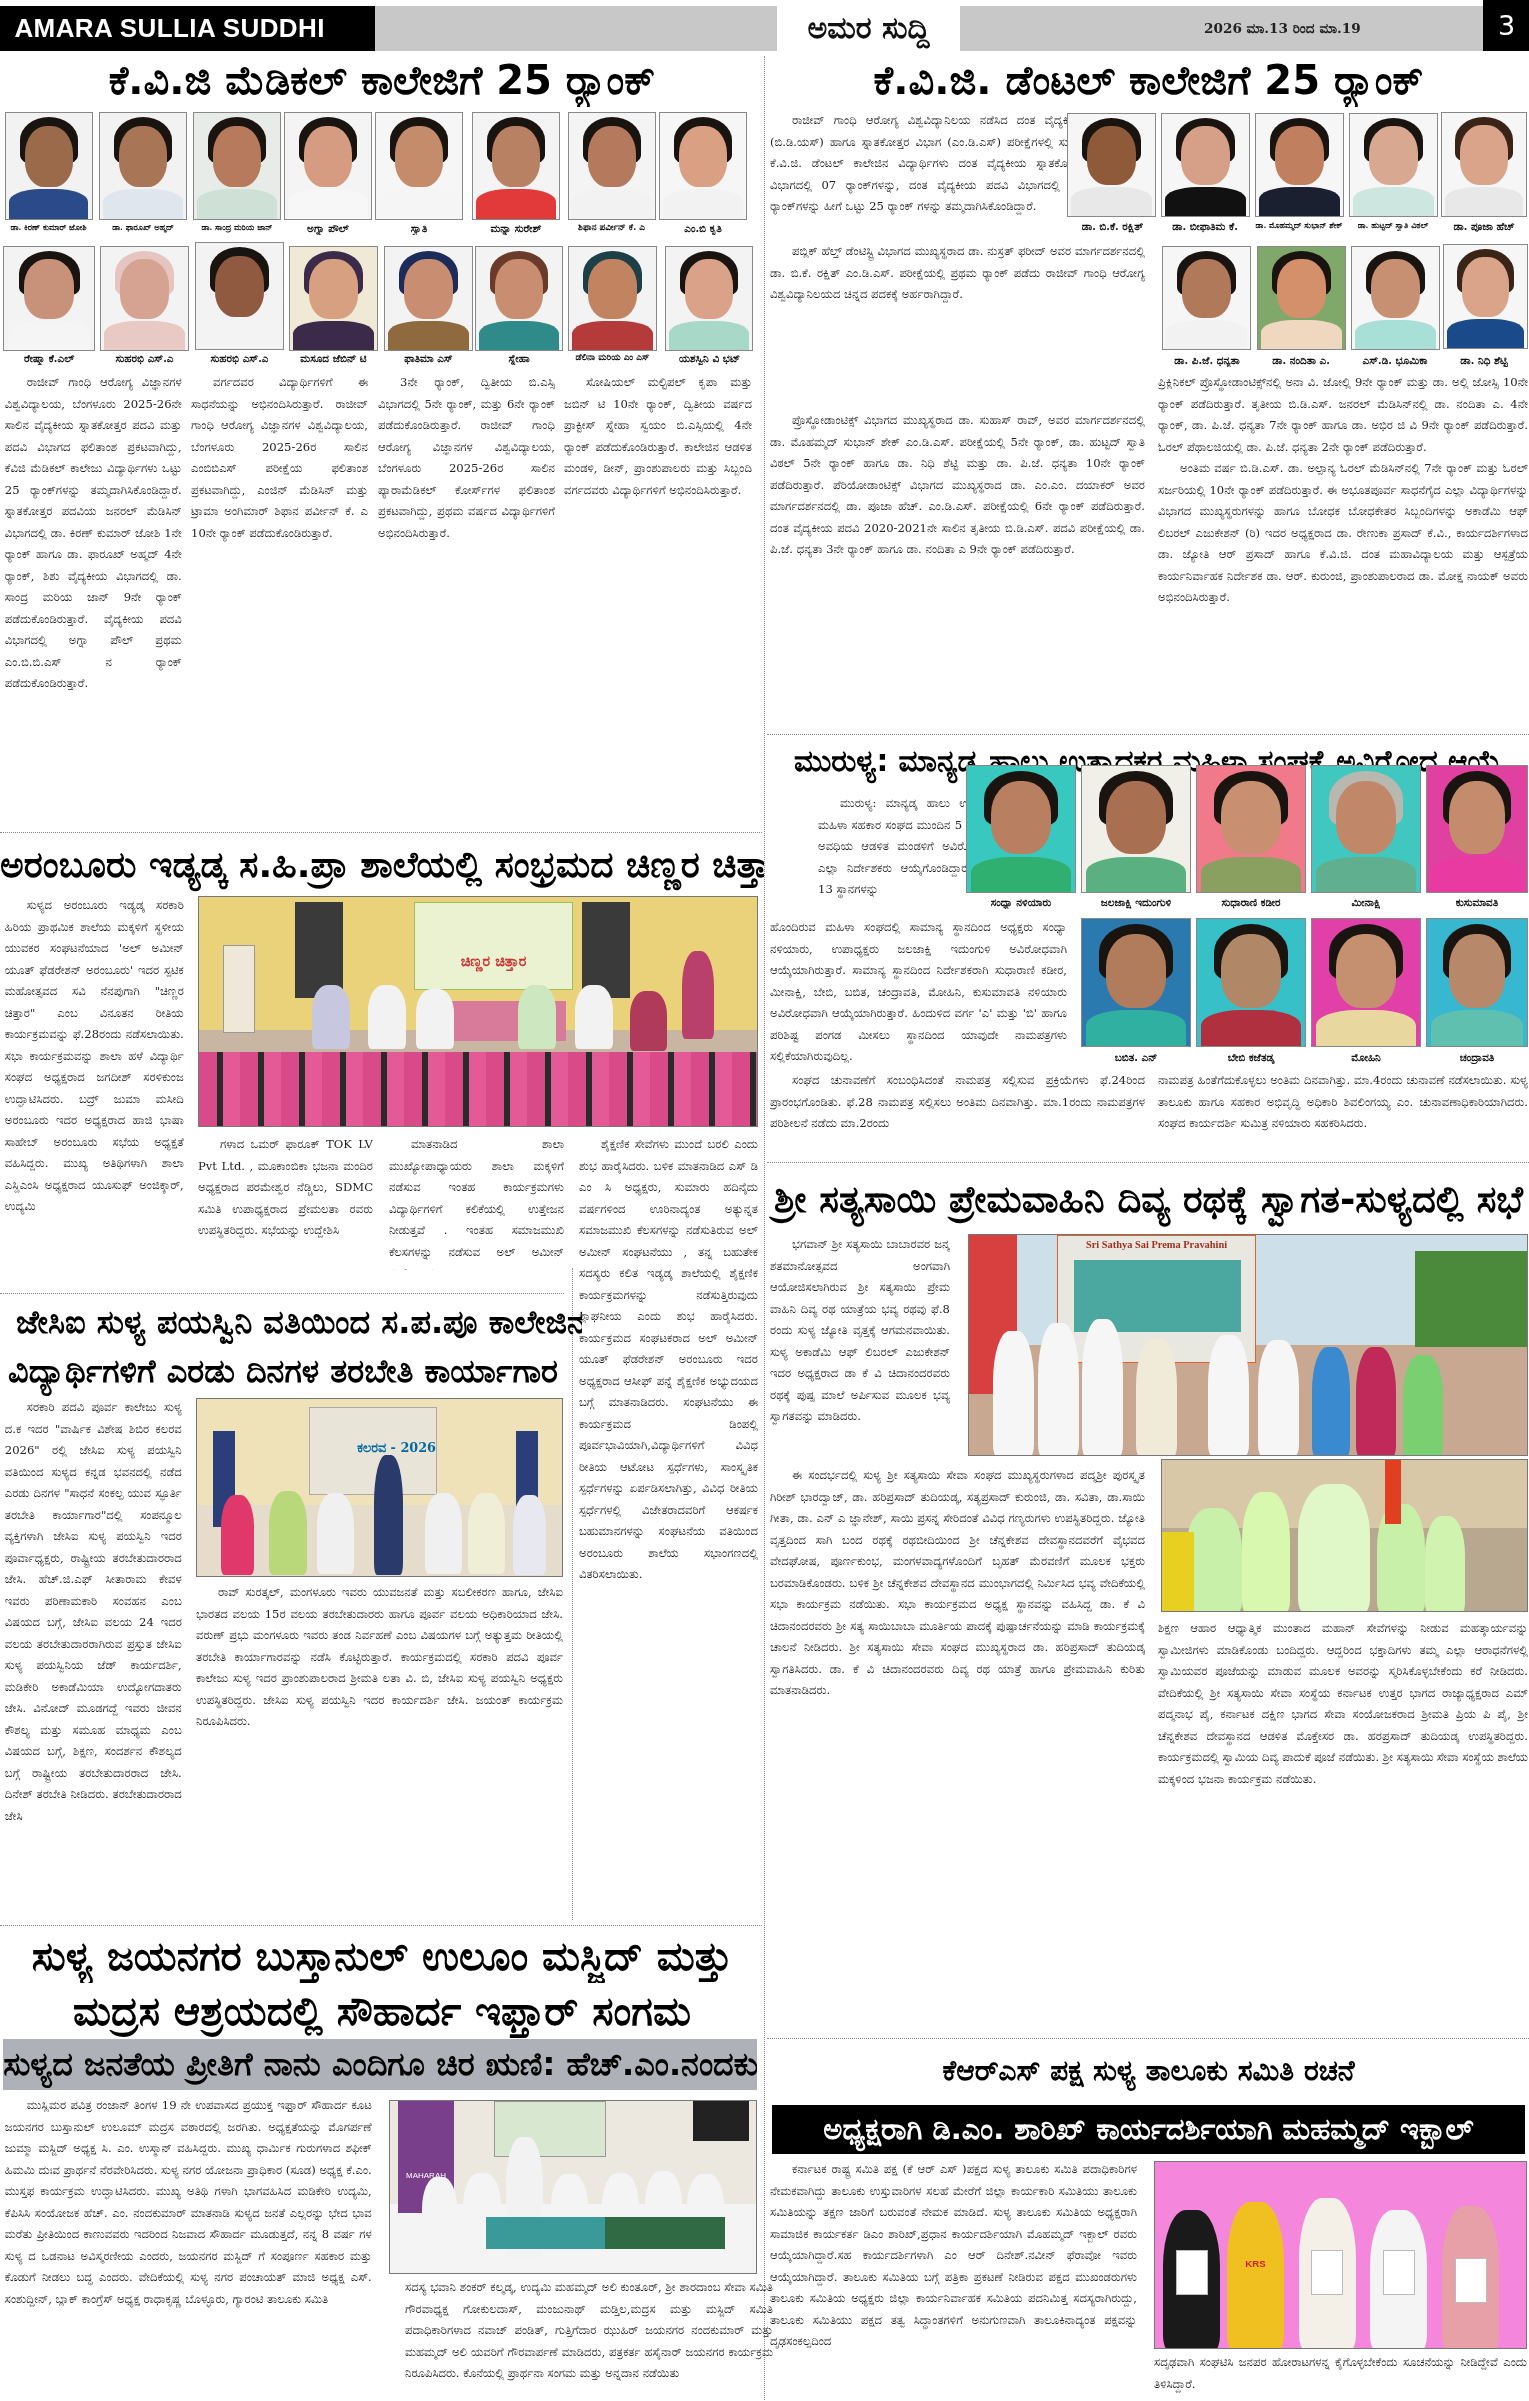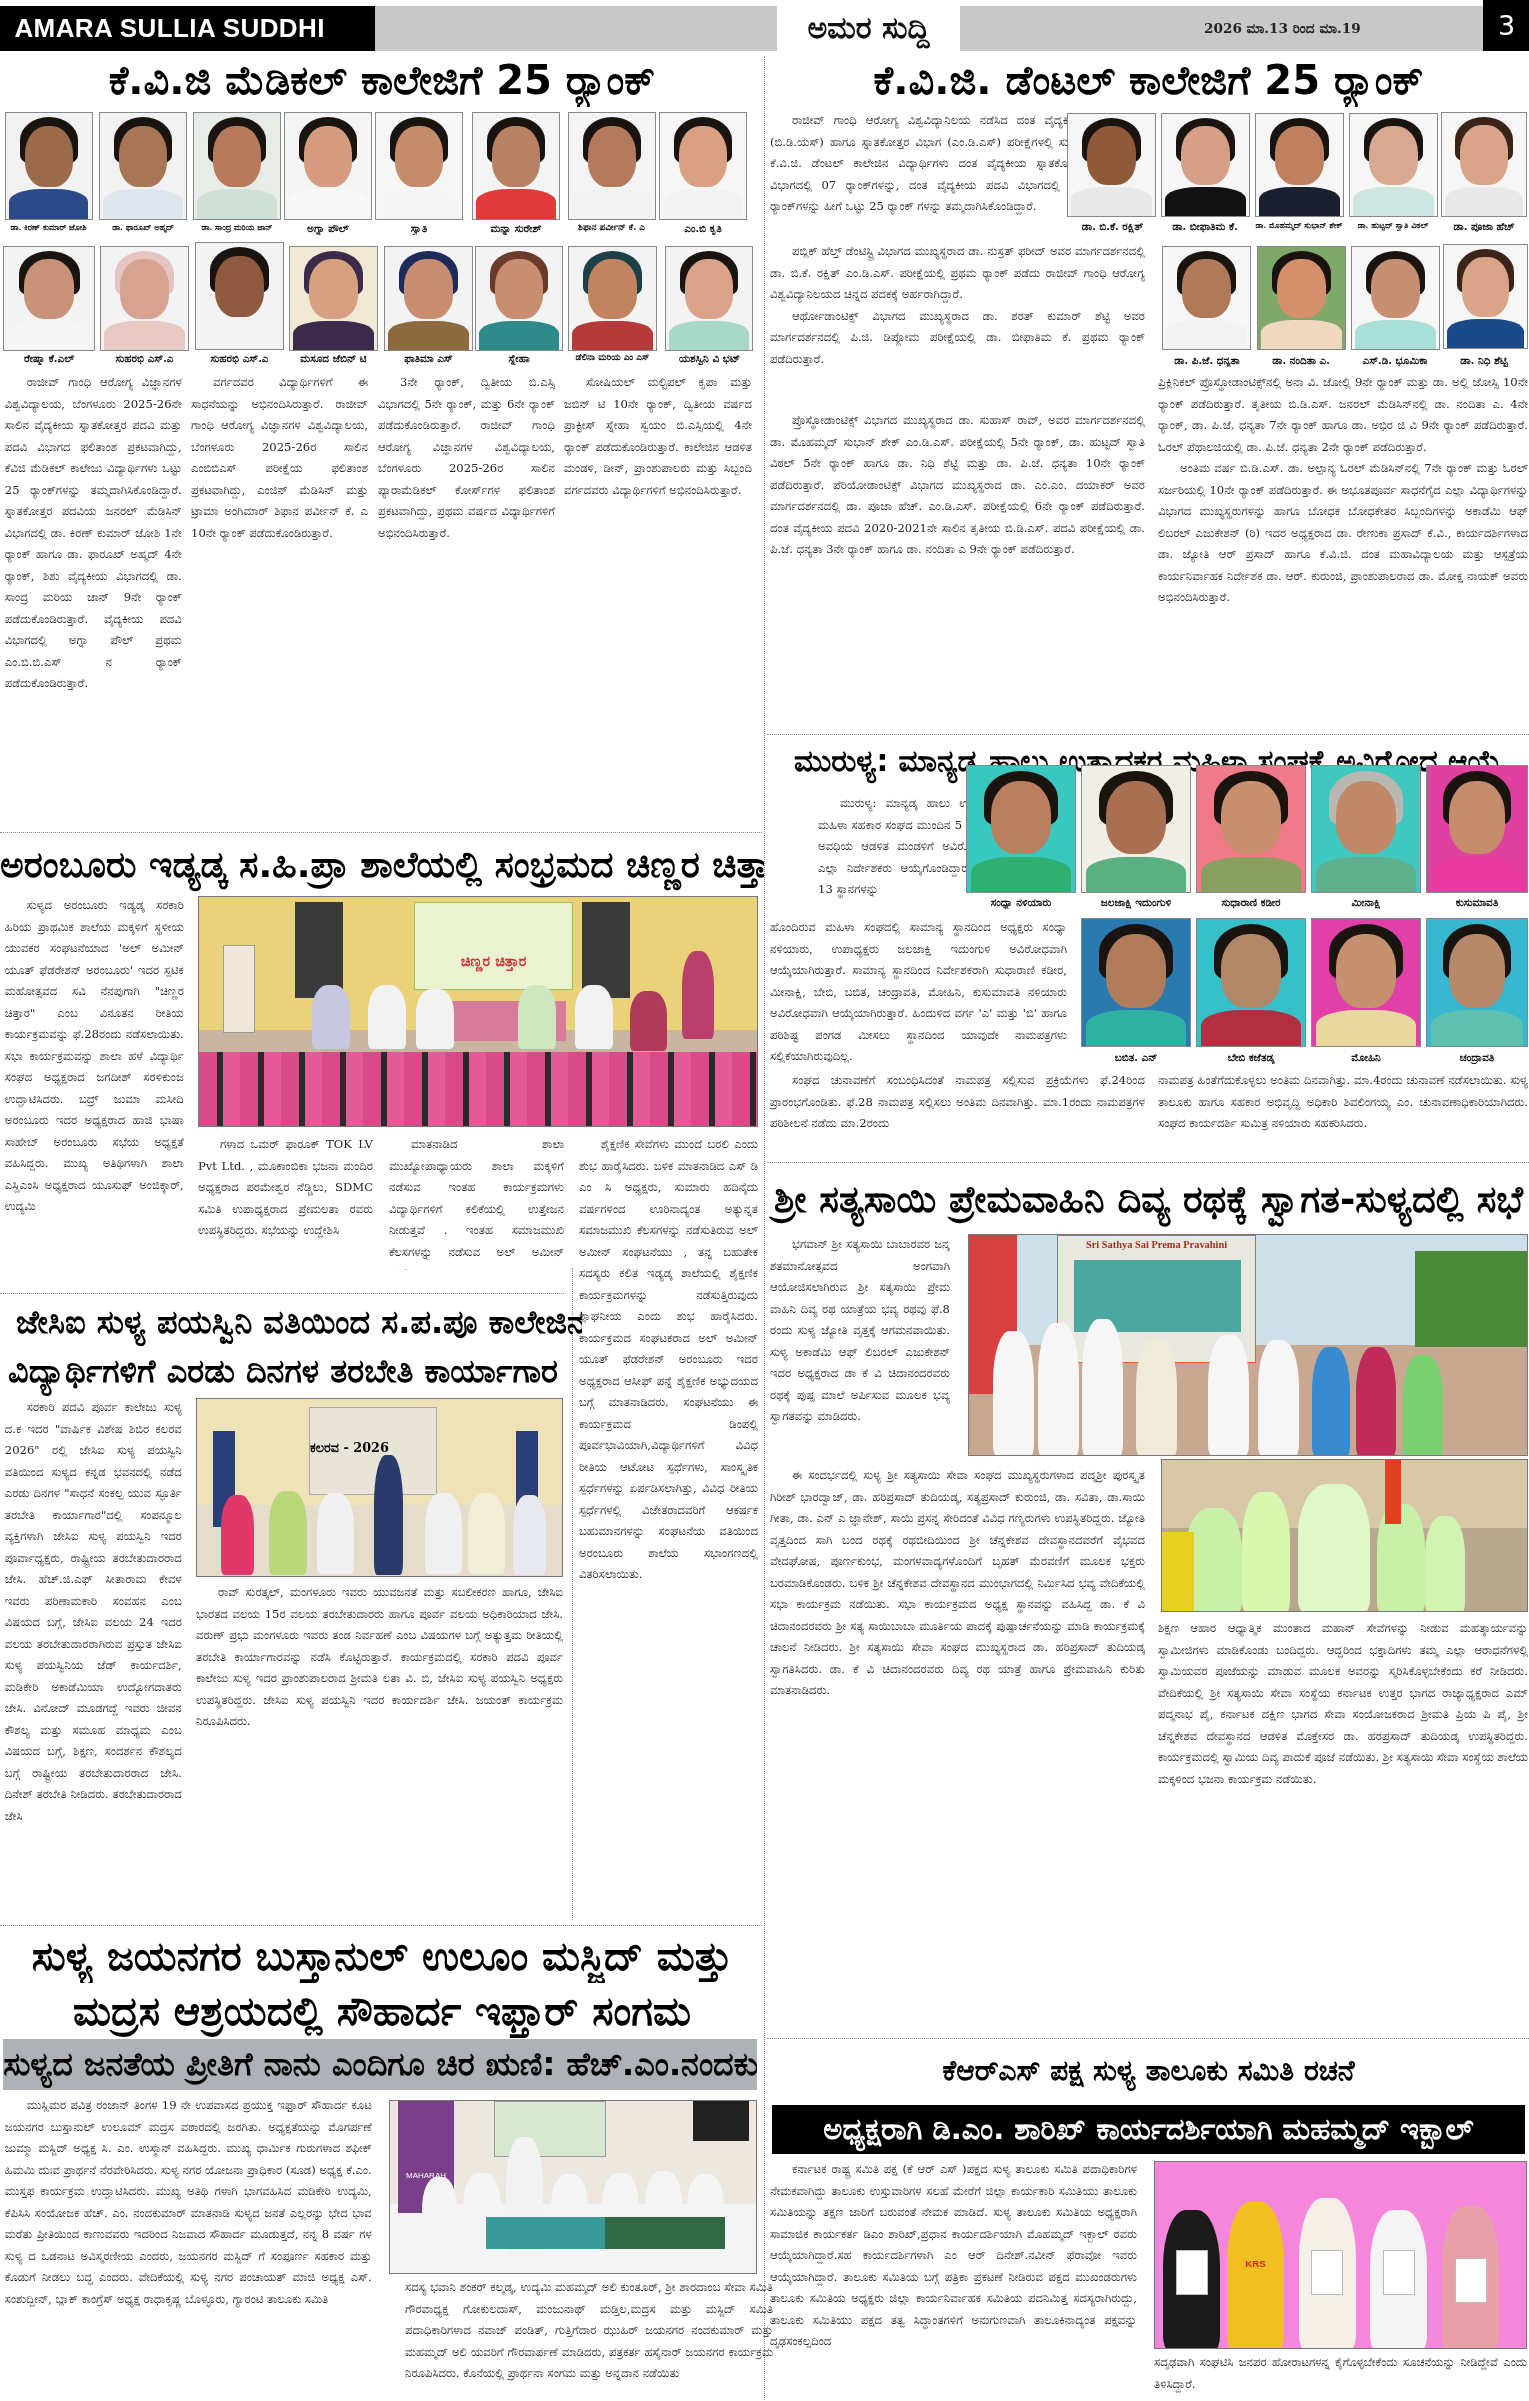--- a/index.html
+++ b/index.html
@@ -218,21 +218,21 @@
   <div class="abs hl" style="left:0;top:1298px;width:566px;height:49px;font-size:32px;line-height:49px;margin-left:16px;">ಜೇಸಿಐ ಸುಳ್ಯ ಪಯಸ್ವಿನಿ ವತಿಯಿಂದ ಸ.ಪ.ಪೂ ಕಾಲೇಜಿನ</div>
   <div class="abs hl" style="left:0;top:1347px;width:566px;height:49px;font-size:32px;line-height:49px;">ವಿದ್ಯಾರ್ಥಿಗಳಿಗೆ ಎರಡು ದಿನಗಳ ತರಬೇತಿ ಕಾರ್ಯಾಗಾರ</div>
   <div class="abs txt" style="left:4.8px;top:1397px;width:177px;height:518px;">
       <p>ಸರಕಾರಿ ಪದವಿ ಪೂರ್ವ ಕಾಲೇಜು ಸುಳ್ಯ ದ.ಕ ಇದರ "ವಾರ್ಷಿಕ ವಿಶೇಷ ಶಿಬಿರ ಕಲರವ 2026" ರಲ್ಲಿ ಜೇಸಿಐ ಸುಳ್ಯ ಪಯಸ್ವಿನಿ ವತಿಯಿಂದ ಸುಳ್ಯದ ಕನ್ನಡ ಭವನದಲ್ಲಿ ನಡೆದ ಎರಡು ದಿನಗಳ "ಸಾಧನೆ ಸಂಕಲ್ಪ ಯುವ ಸ್ಫೂರ್ತಿ ತರಬೇತಿ ಕಾರ್ಯಾಗಾರ"ದಲ್ಲಿ ಸಂಪನ್ಮೂಲ ವ್ಯಕ್ತಿಗಳಾಗಿ ಜೇಸಿಐ ಸುಳ್ಯ ಪಯಸ್ವಿನಿ ಇದರ ಪೂರ್ವಾಧ್ಯಕ್ಷರು, ರಾಷ್ಟ್ರೀಯ ತರಬೇತುದಾರರಾದ ಜೇಸಿ. ಹೆಚ್.ಜಿ.ಎಫ್ ಸೀತಾರಾಮ ಕೇವಳ ಇವರು ಪರಿಣಾಮಕಾರಿ ಸಂವಹನ ಎಂಬ ವಿಷಯದ ಬಗ್ಗೆ, ಜೇಸಿಐ ವಲಯ 24 ಇದರ ವಲಯ ತರಬೇತುದಾರರಾಗಿರುವ ಪ್ರಸ್ತುತ ಜೇಸಿಐ ಸುಳ್ಯ ಪಯಸ್ವಿನಿಯ ಜೆಡ್ ಕಾರ್ಯದರ್ಶಿ, ಮಡಿಕೇರಿ ಅಕಾಡೆಮಿಯಾ ಉದ್ಯೋಗದಾತರು ಜೇಸಿ. ವಿನೋದ್ ಮೂಡಗದ್ದೆ ಇವರು ಜೀವನ ಕೌಶಲ್ಯ ಮತ್ತು ಸಮೂಹ ಮಾಧ್ಯಮ ಎಂಬ ವಿಷಯದ ಬಗ್ಗೆ, ಶಿಕ್ಷಣ, ಸಂದರ್ಶನ ಕೌಶಲ್ಯದ ಬಗ್ಗೆ ರಾಷ್ಟ್ರೀಯ ತರಬೇತುದಾರರಾದ ಜೇಸಿ. ದಿನೇಶ್ ತರಬೇತಿ ನೀಡಿದರು. ತರಬೇತುದಾರರಾದ ಜೇಸಿ</p>
     </div>
 
   <div class="scene" style="left:196px;top:1398px;width:367px;height:179px;">
     <div class="wall" style="background:#efe2b8;height:60%;"></div>
     <div class="floor" style="background:#e6dccc;top:60%;height:40%;"></div>
     <div class="banner" style="left:112px;top:8px;width:128px;height:88px;background:#e8e4d8;border:0.8px solid #aaa;">
-      <div style="position:absolute;left:0;top:32px;width:100%;text-align:left;font-weight:bold;font-size:12.8px;color:#000000;">ಕಲರವ - 2026</div>
+      <div style="position:absolute;left:0;top:32px;width:100%;text-align:right;font-weight:bold;font-size:12.8px;color:#0369a1;">ಕಲರವ - 2026</div>
     </div>
     <div class="banner" style="left:16px;top:32px;width:22px;height:96px;background:#2a3e7a;"></div>
     <div class="banner" style="left:319px;top:32px;width:22px;height:96px;background:#2a3e7a;"></div>
     <div class="person" style="left:24px;top:96px;width:33px;height:80px;background:#e0386a;"></div>
     <div class="person" style="left:72px;top:92px;width:38px;height:84px;background:#b8d87a;"></div>
     <div class="person" style="left:120px;top:94px;width:37px;height:81px;background:#f0f0f0;"></div>
     <div class="person" style="left:177px;top:56px;width:29px;height:120px;background:#2a3a6a;"></div>
     <div class="person" style="left:228px;top:94px;width:37px;height:81px;background:#f0f0f0;"></div>
     <div class="person" style="left:271px;top:94px;width:37px;height:81px;background:#f0eed6;"></div>
     <div class="person" style="left:316px;top:96px;width:33px;height:80px;background:#e8e8f0;"></div>
@@ -313,21 +313,20 @@
       </div>
   </div>
   <div class="cap" style="left:1067px;top:220px;width:91px;">ಡಾ. ಬಿ.ಕೆ. ರಕ್ಷಿತ್</div>
   <div class="cap" style="left:1159px;top:220px;width:92px;">ಡಾ. ಬೀಫಾತಿಮ ಕೆ.</div>
   <div class="cap" style="left:1253px;top:220px;width:92px;font-size:8px;">ಡಾ. ಮೊಹಮ್ಮದ್ ಸುಭಾನ್ ಶೇಕ್</div>
   <div class="cap" style="left:1347px;top:220px;width:92px;font-size:8px;">ಡಾ. ಹುಟ್ಟದ್ ಸ್ವಾತಿ ವಿಠಲ್</div>
   <div class="cap" style="left:1441px;top:220px;width:86px;">ಡಾ. ಪೂಜಾ ಹೆಚ್</div>
 
   <div class="abs txt" style="left:770px;top:241px;width:375px;height:167px;">
     <p>ಪಬ್ಲಿಕ್ ಹೆಲ್ತ್ ಡೆಂಟಿಸ್ಟ್ರಿ ವಿಭಾಗದ ಮುಖ್ಯಸ್ಥರಾದ ಡಾ. ನುಸ್ರತ್ ಫರೀದ್ ಅವರ ಮಾರ್ಗದರ್ಶನದಲ್ಲಿ ಡಾ. ಬಿ.ಕೆ. ರಕ್ಷಿತ್ ಎಂ.ಡಿ.ಎಸ್. ಪರೀಕ್ಷೆಯಲ್ಲಿ ಪ್ರಥಮ ರ್‍ಯಾಂಕ್ ಪಡೆದು ರಾಜೀವ್ ಗಾಂಧಿ ಆರೋಗ್ಯ ವಿಶ್ವವಿದ್ಯಾನಿಲಯದ ಚಿನ್ನದ ಪದಕಕ್ಕೆ ಅರ್ಹರಾಗಿದ್ದಾರೆ.</p>
-    <p>ಆರ್ಥೋಡಾಂಟಿಕ್ಸ್ ವಿಭಾಗದ ಮುಖ್ಯಸ್ಥರಾದ ಡಾ. ಶರತ್ ಕುಮಾರ್ ಶೆಟ್ಟಿ ಅವರ ಮಾರ್ಗದರ್ಶನದಲ್ಲಿ ಪಿ.ಜಿ. ಡಿಪ್ಲೋಮ ಪರೀಕ್ಷೆಯಲ್ಲಿ ಡಾ. ಬೀಫಾತಿಮ ಕೆ. ಪ್ರಥಮ ರ್‍ಯಾಂಕ್ ಪಡೆದಿರುತ್ತಾರೆ.</p>
   </div>
 
   <div>
     <div class="photo" style="left:1162px;top:246px;width:89px;height:104px;background:#f6f6f6;">
         <div class="hair"></div>
         <div class="face" style="background:#b07a5a;"></div>
         <div class="shirt" style="background:#f2f2f2;"></div>
       </div>
     <div class="photo" style="left:1257px;top:246px;width:89px;height:104px;background:#7fa86a;">
         <div class="hair"></div>

